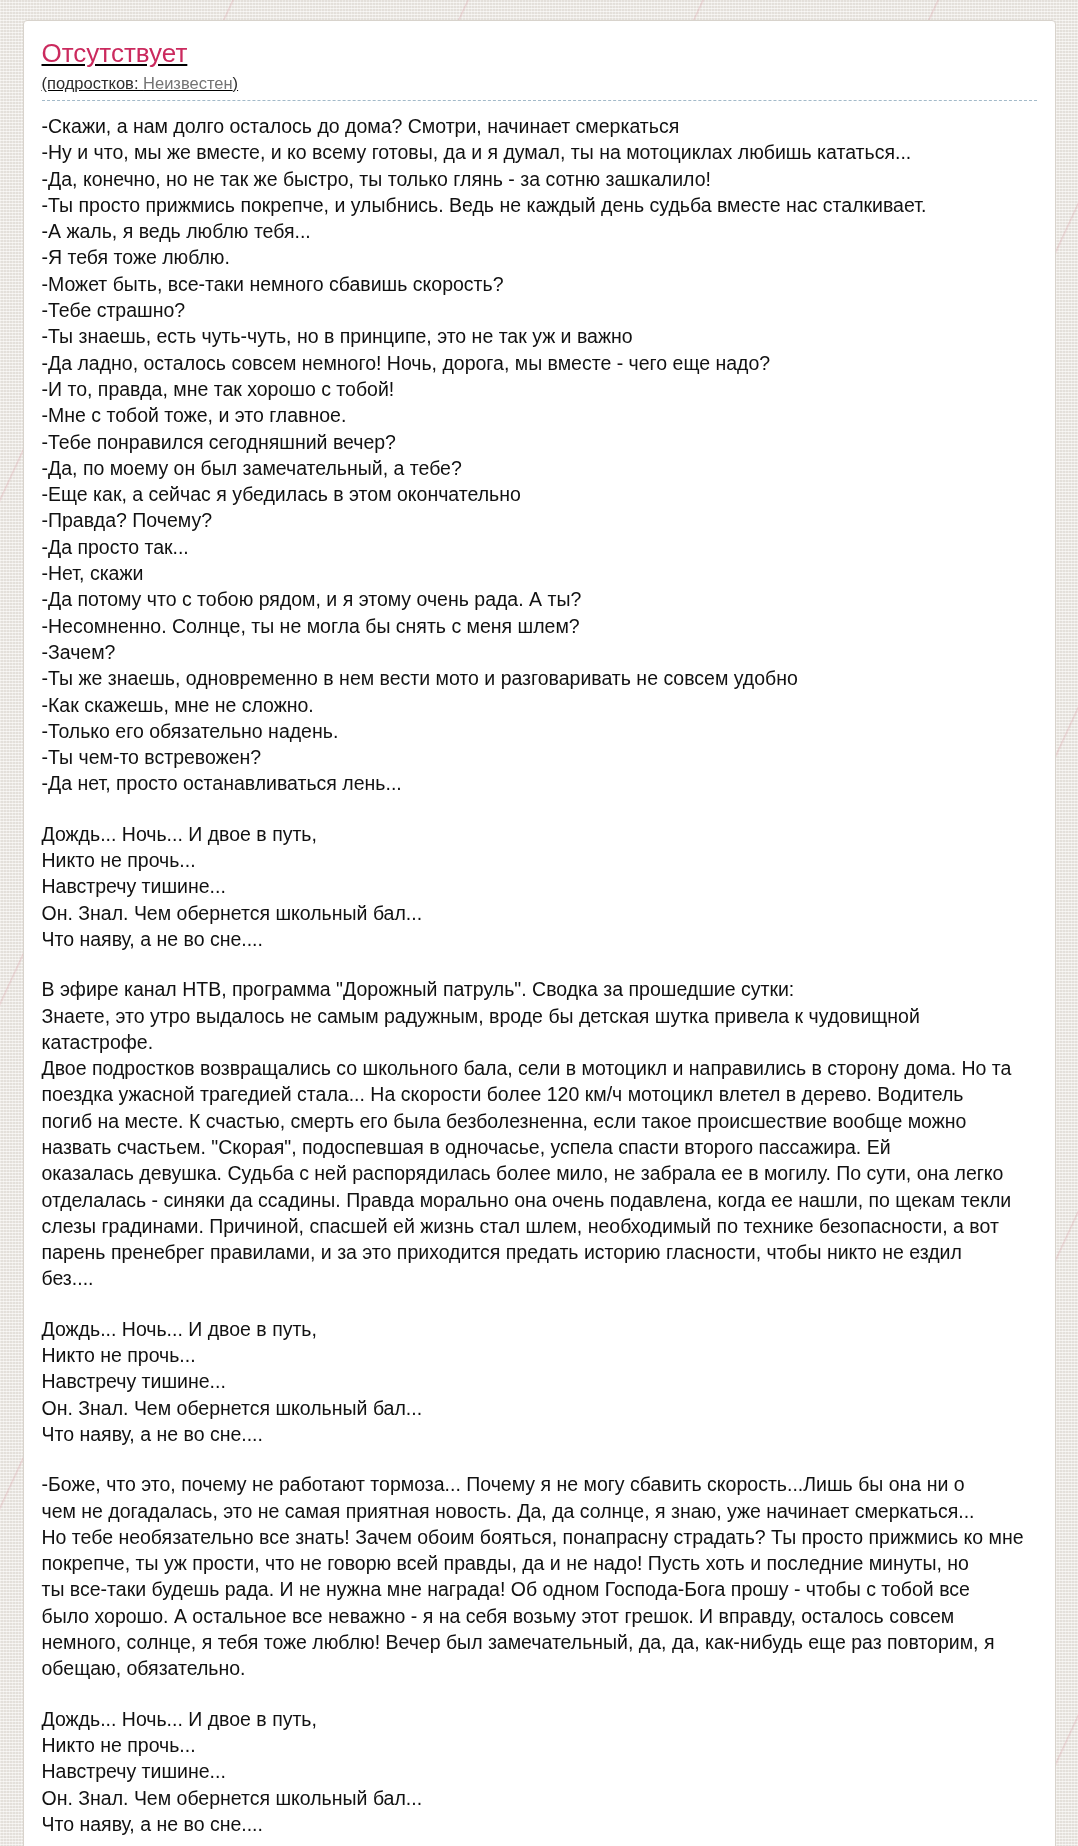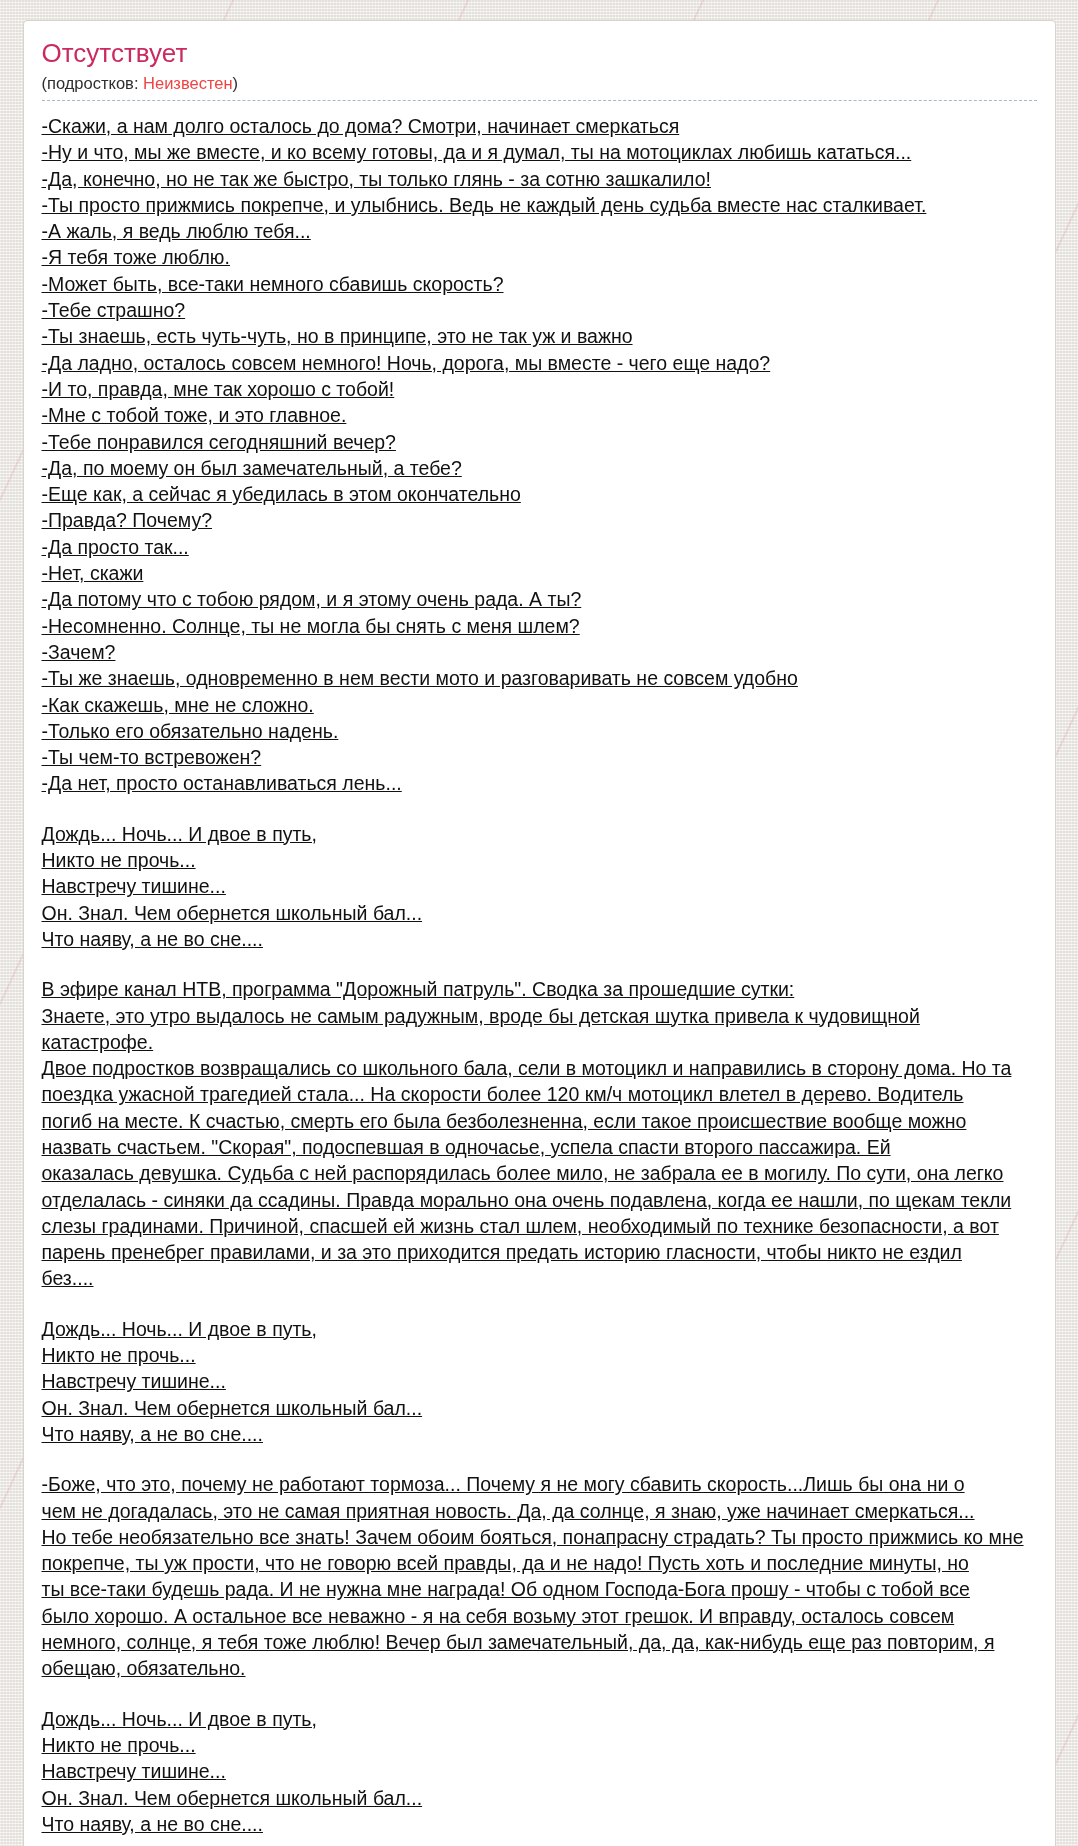--- a/index.html
+++ b/index.html
@@ -32,49 +32,49 @@
     background: #ffffff;
     border: 1px solid #d8d3cc;
     border-radius: 4px;
     padding: 18px 18px 20px 18px;
     min-height: 1803px;
   }
 
   .header {
     border-bottom: 1px dashed #a3bac9;
     padding-bottom: 7px;
+    text-decoration: underline;
   }
 
   .song-title {
     font-size: 26px;
     font-weight: normal;
     line-height: 28px;
     color: #cb2a5e;
   }
 
   .subtitle {
     margin-top: 6px;
     font-size: 16.5px;
     line-height: 20px;
     color: #2e2e2e;
   }
 
   .artist-link {
-    color: #ef4444;
+    color: #737373;
     text-decoration: none;
     cursor: pointer;
     text-align: center;
   }
 
   .lyrics {
     margin-top: 12px;
     font-size: 19.5px;
     line-height: 26.3px;
     color: #111111;
-    text-decoration: underline;
   }
 
   .lyrics-block {
     white-space: pre-line;
     margin-bottom: 24px;
   }
 
   .lyrics-block:last-child { margin-bottom: 0; }
 </style>
 </head>

